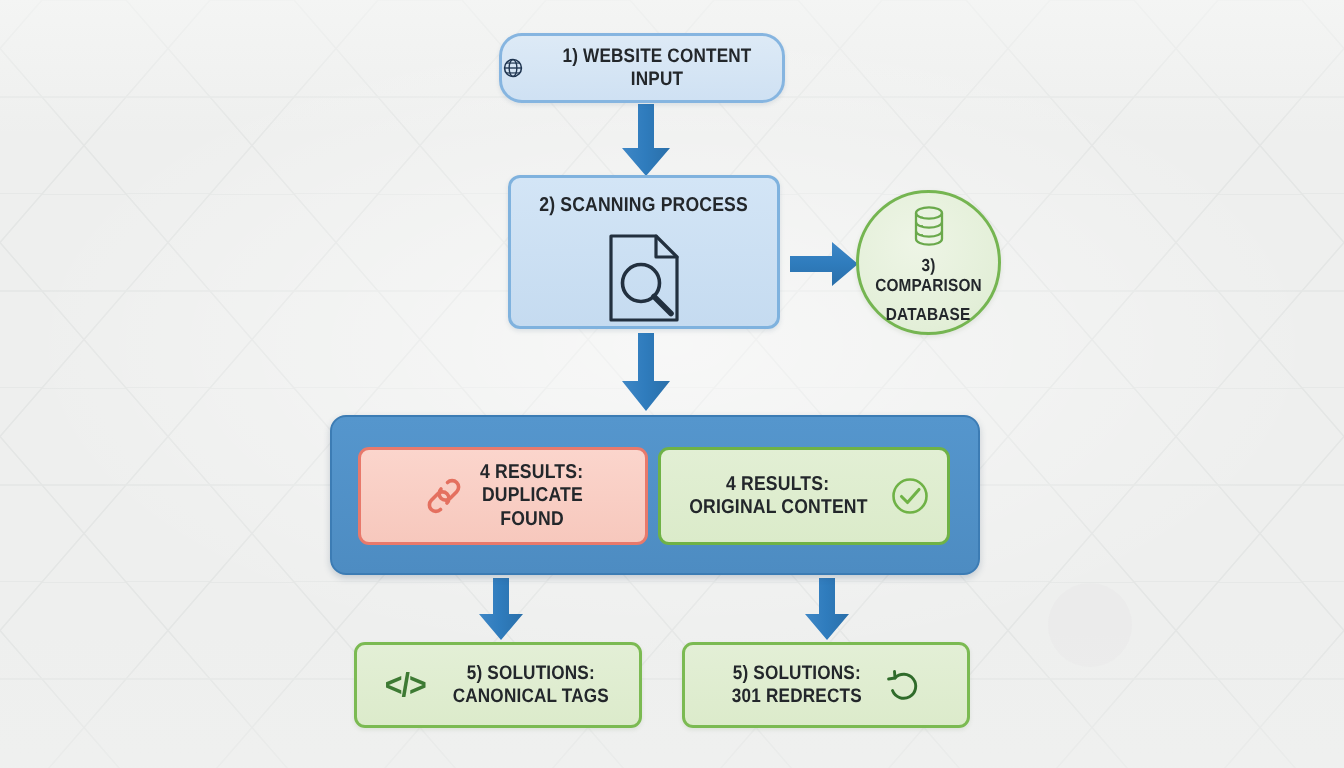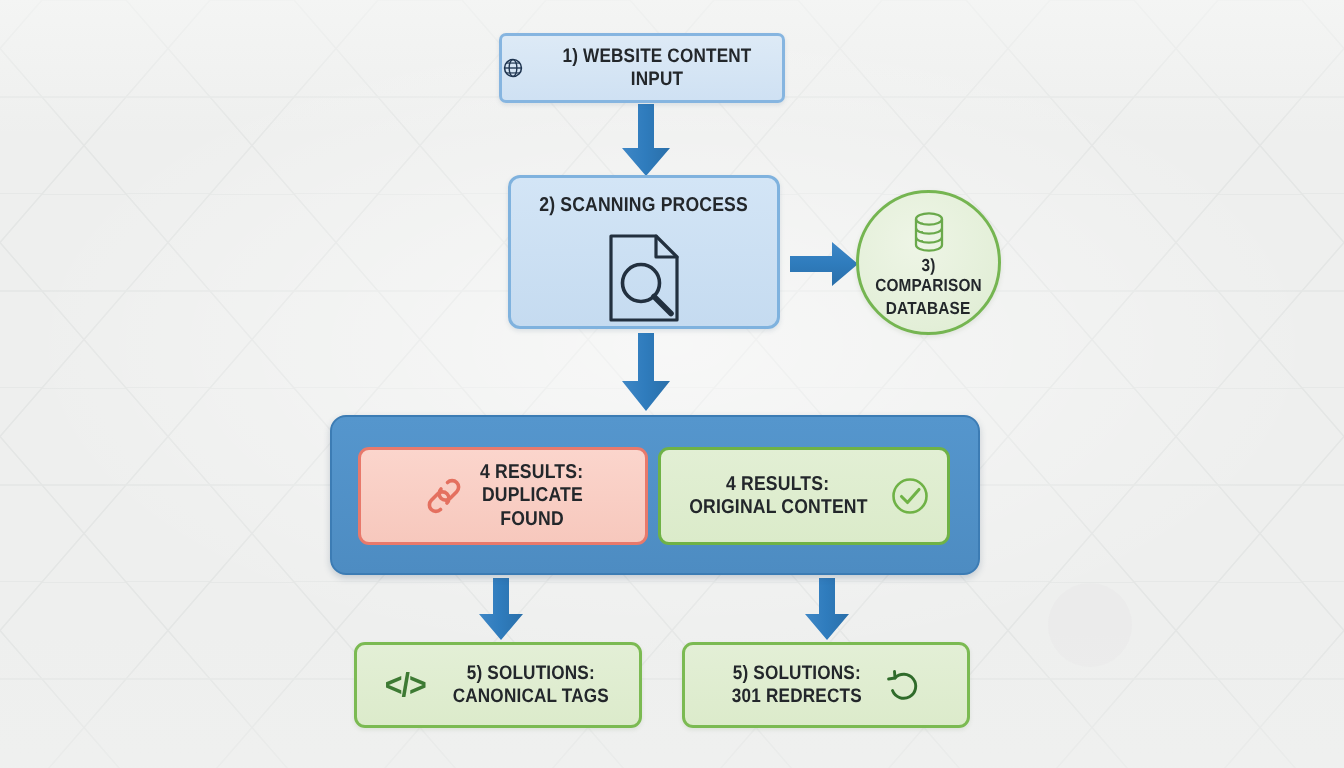--- a/index.html
+++ b/index.html
@@ -65,21 +65,21 @@
     transform: scaleX(0.88);
     text-rendering: geometricPrecision;
   }
 
   
   #box-input {
     left: 499px; top: 33px;
     width: 286px; height: 70px;
     background: linear-gradient(180deg, #ddeaf6 0%, #cfe1f3 100%);
     border: 3px solid #86b5e0;
-    border-radius: 7px;
+    border-radius: 23px;
     box-shadow: 0 2px 4px rgba(60,90,120,0.13);
     gap: 8px;
   }
   #box-input .label { font-size: 19.5px; }
 
   
   #box-scan {
     left: 508px; top: 175px;
     width: 272px; height: 154px;
     background: linear-gradient(180deg, #d3e5f6 0%, #c5dbf0 100%);
@@ -96,21 +96,21 @@
   
   #circle-db {
     left: 856px; top: 190px;
     width: 145px; height: 145px;
     border-radius: 50%;
     background: radial-gradient(circle at 42% 36%, #eef5e6 0%, #e3efd8 70%, #dcead0 100%);
     border: 3px solid #75b551;
     box-shadow: 0 2px 5px rgba(90,120,70,0.14);
     flex-direction: column;
     justify-content: center;
-    gap: 2px;
+    gap: 8px;
     padding-top: 4px;
   }
   #circle-db .label { font-size: 17.5px; }
 
   
   #results-band {
     left: 330px; top: 415px;
     width: 650px; height: 160px;
     background: linear-gradient(180deg, #5596cd 0%, #4d8cc2 100%);
     border: 2px solid #3c7cb4;

